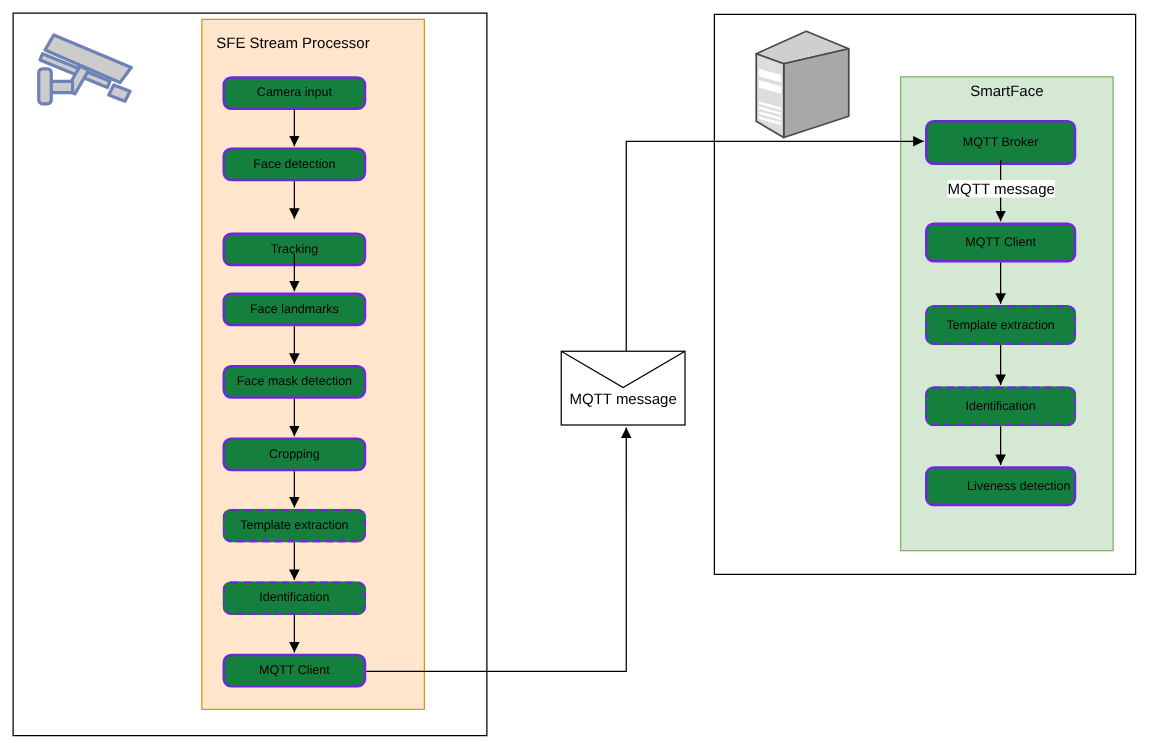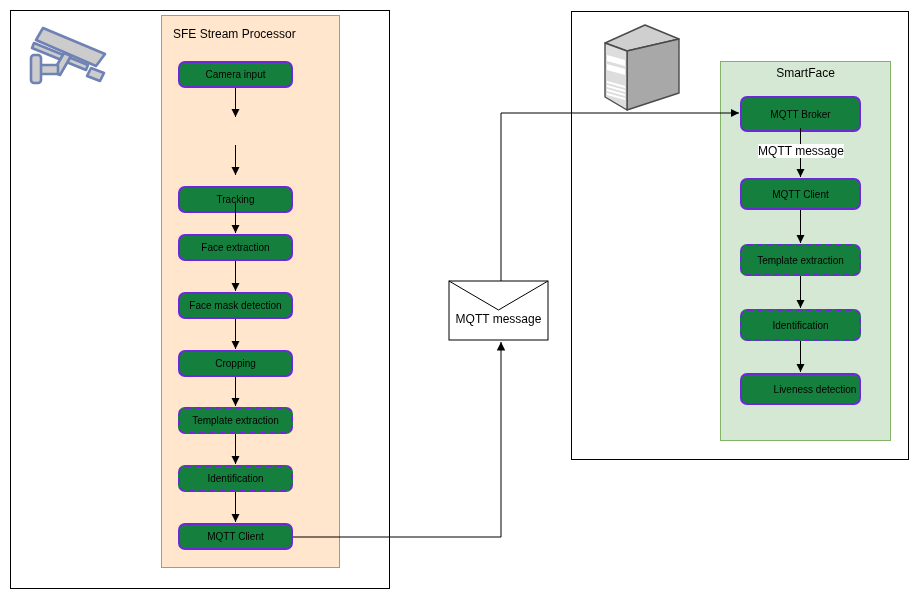--- a/index.html
+++ b/index.html
@@ -70,22 +70,23 @@
     </g>
   </svg>
 
   <div class="container orange" style="left:161px;top:15px;width:179px;height:553px;"></div>
   <div class="container-title" style="left:173px;top:27px;">SFE Stream Processor</div>
 
   <div class="container green" style="left:720px;top:61px;width:171px;height:380px;"></div>
   <div class="container-title" style="left:720px;top:66px;width:171px;text-align:center;">SmartFace</div>
 
   <div class="node" style="left:178px;top:61px;width:115px;height:27px;">Camera input</div>
+  <div class="node" style="left:178px;top:118px;width:115px;height:27px;">Face detection</div>
   <div class="node" style="left:178px;top:176px;width:115px;height:27px;margin-top:10px;">Tracking</div>
-  <div class="node" style="left:178px;top:234px;width:115px;height:27px;">Face extraction</div>
+  <div class="node" style="left:178px;top:234px;width:115px;height:27px;">Face landmarks</div>
   <div class="node" style="left:178px;top:292px;width:115px;height:27px;">Face mask detection</div>
   <div class="node" style="left:178px;top:350px;width:115px;height:27px;">Cropping</div>
   <div class="node dashed" style="left:178px;top:407px;width:115px;height:27px;">Template extraction</div>
   <div class="node dashed" style="left:178px;top:465px;width:115px;height:27px;">Identification</div>
   <div class="node" style="left:178px;top:523px;width:115px;height:27px;">MQTT Client</div>
 
   <div class="node" style="left:740px;top:96px;width:121px;height:36px;">MQTT Broker</div>
   <div class="node" style="left:740px;top:178px;width:121px;height:32px;">MQTT Client</div>
   <div class="node dashed" style="left:740px;top:244px;width:121px;height:32px;">Template extraction</div>
   <div class="node dashed" style="left:740px;top:309px;width:121px;height:32px;">Identification</div>

